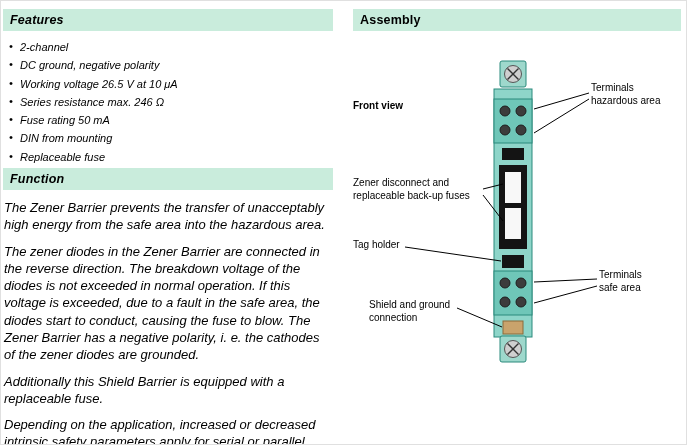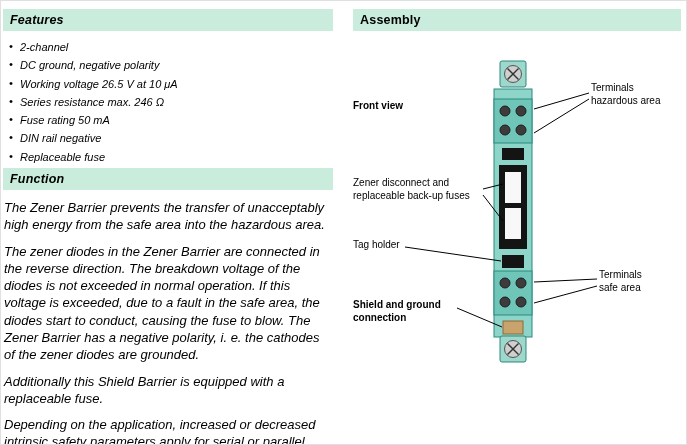--- a/index.html
+++ b/index.html
@@ -42,21 +42,21 @@
 
   <div class="col-left">
     <div class="sec-header">Features</div>
 
     <ul class="feature-list">
         <li>2-channel</li>
         <li>DC ground, negative polarity</li>
         <li>Working voltage 26.5 V at 10 μA</li>
         <li>Series resistance max. 246 Ω</li>
         <li>Fuse rating 50 mA</li>
-        <li>DIN rail negative</li>
+        <li>DIN from mounting</li>
         <li>Replaceable fuse</li>
       </ul>
 
     <div class="sec-header function-header">Function</div>
 
     <div class="paras">
         <p>The Zener Barrier prevents the transfer of unacceptably high energy from the safe area into the hazardous area.</p>
         <p>The zener diodes in the Zener Barrier are connected in the reverse direction. The breakdown voltage of the diodes is not exceeded in normal operation. If this voltage is exceeded, due to a fault in the safe area, the diodes start to conduct, causing the fuse to blow. The Zener Barrier has a negative polarity, i. e. the cathodes of the zener diodes are grounded.</p>
         <p>Additionally this Shield Barrier is equipped with a replaceable fuse.</p>
         <p>Depending on the application, increased or decreased intrinsic safety parameters apply for serial or parallel connection. For the detailed parameters refer to the Zener Barrier certificate. Application examples can be found in the system description of the Zener Barriers.</p>
@@ -128,17 +128,17 @@
 
     <div class="front-view" style="left:0;top:55px;margin-top:36px;">Front view</div>
 
     <div class="callout" style="left:238px;top:72px;">Terminals
 hazardous area</div>
     <div class="callout" style="left:0;top:167px;">Zener disconnect and
 replaceable back-up fuses</div>
     <div class="callout" style="left:0;top:229px;text-align:center;">Tag holder</div>
     <div class="callout" style="left:246px;top:259px;">Terminals
 safe area</div>
-    <div class="callout" style="left:0;top:289px;font-weight:bold;">Shield and ground
+    <div class="callout" style="left:16px;top:289px;">Shield and ground
 connection</div>
   </div>
 
 </div>
 
 </body></html>

